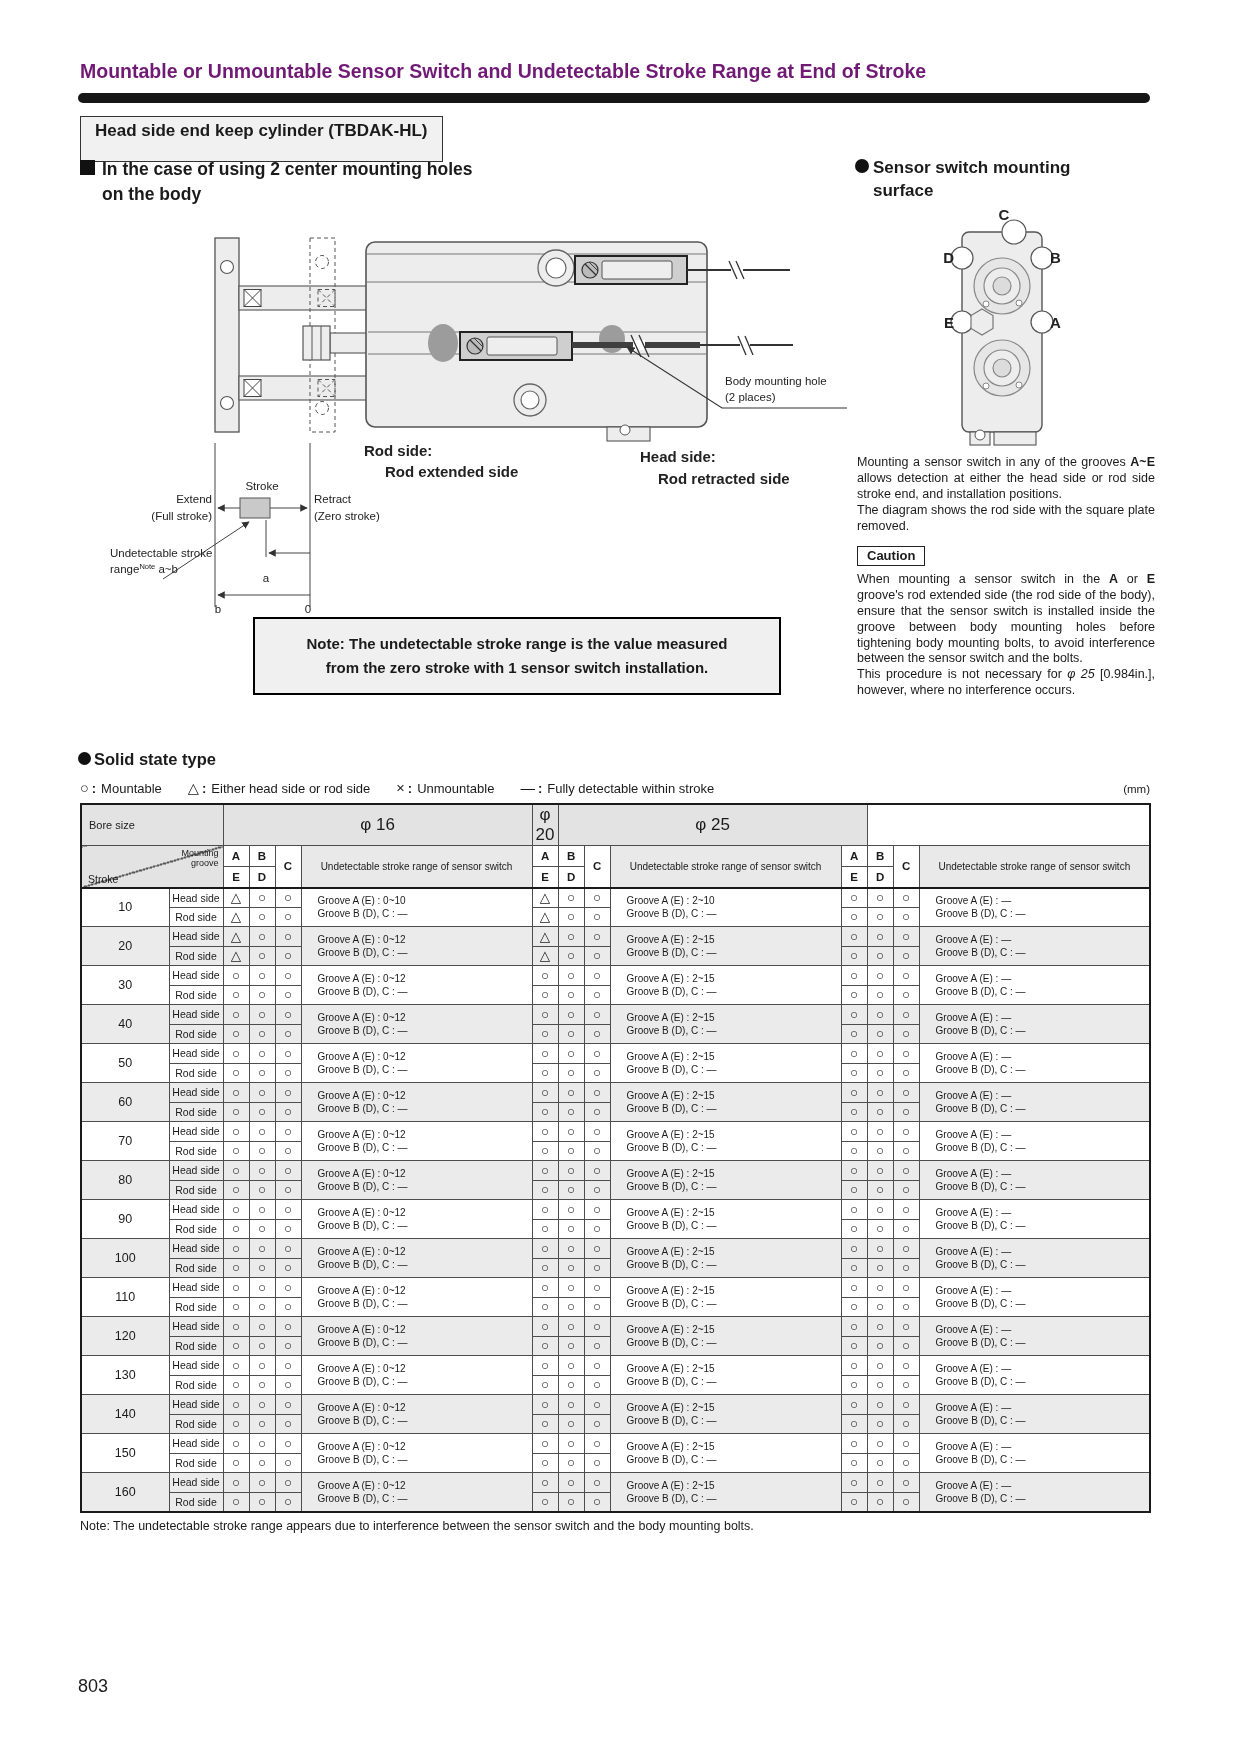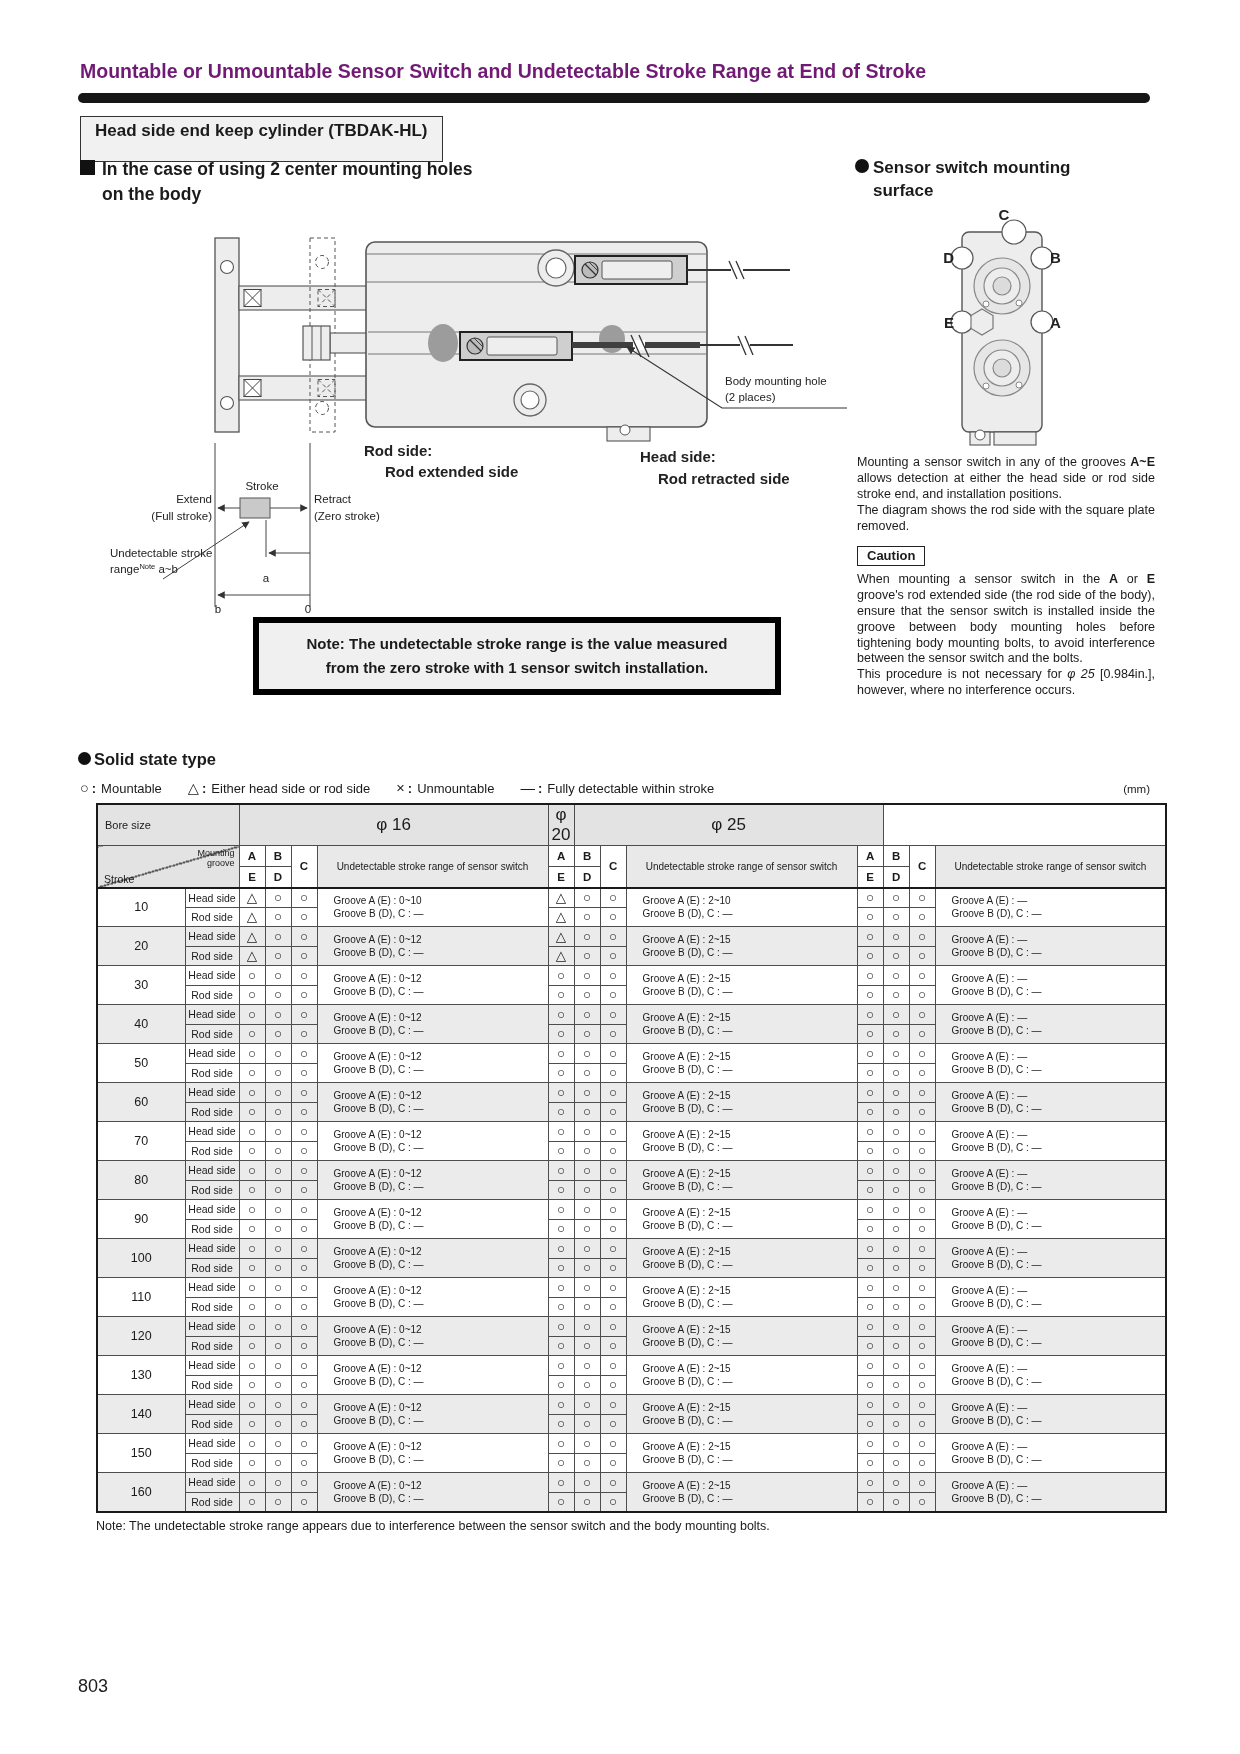--- a/index.html
+++ b/index.html
@@ -27,34 +27,34 @@
   svg text.b { font-weight:bold; font-size:15px; }
   svg text.sm { font-size:11.5px; }
   svg text.gl { font-weight:bold; font-size:15px; }
 
   #rc-text { left:857px; top:455px; width:298px; }
   .rc-p { font-size:12.5px; line-height:1.27; text-align:justify; }
   #caution-box { left:857px; top:546px; border:1.8px solid #222; padding:1px 9px 2px;
                  font-size:13px; font-weight:bold; background:#fff; }
   #caution-text { left:857px; top:572px; width:298px; }
 
-  #note-box { left:253px; top:617px; width:528px; height:78px; border:6px solid #000000; background:#f0f0f0;
+  #note-box { left:253px; top:617px; width:528px; height:78px; border:2px solid #000000; background:#f0f0f0;
               display:flex; flex-direction:column; justify-content:center; text-align:center;
               font-size:15px; font-weight:bold; line-height:1.6; }
 
   #solid-heading { left:78px; top:750px; font-size:16.5px; font-weight:bold; }
   #solid-heading .dot { display:inline-block; width:13px; height:13px; border-radius:50%; background:#111; margin-right:3px; }
 
   #legend { left:80px; top:780px; width:1070px; display:flex; align-items:baseline; font-size:13px; }
   .lg-item { margin-right:26px; white-space:nowrap; }
   .lg-sym { font-size:14.5px; }
   .lg-colon { margin:0 5px 0 3px; font-weight:bold; }
   #unit { margin-left:auto; font-size:11.5px; }
 
-  #table-wrap { left:96px; top:803px; width:1071px; }
+  #table-wrap { left:80px; top:803px; width:1071px; }
   table { border-collapse:collapse; table-layout:fixed; width:1069px; border:2.2px solid #1a1a1a; }
   th, td { border:1px solid #4d4d4d; padding:0; overflow:hidden; }
   thead { border-bottom:2.2px solid #1a1a1a; }
   .tr-bore th { height:24px; background:#e3e3e3; }
   .h-bore { font-size:11px; text-align:left; padding-left:7px; font-weight:normal; }
   .h-phi { font-size:17px; font-weight:normal; }
   .tr-g1 th, .tr-g2 th { height:21px; }
   .h-diag { position:relative; background-color:#e3e3e3;
             background-image:linear-gradient(to bottom right, rgba(0,0,0,0) calc(50% - 0.8px), #555 calc(50% - 0.8px), #555 calc(50% + 0.8px), rgba(0,0,0,0) calc(50% + 0.8px)); }
   .h-diag .mg { position:absolute; top:2px; right:4px; font-size:9px; line-height:1.15; text-align:right; font-weight:normal; }

